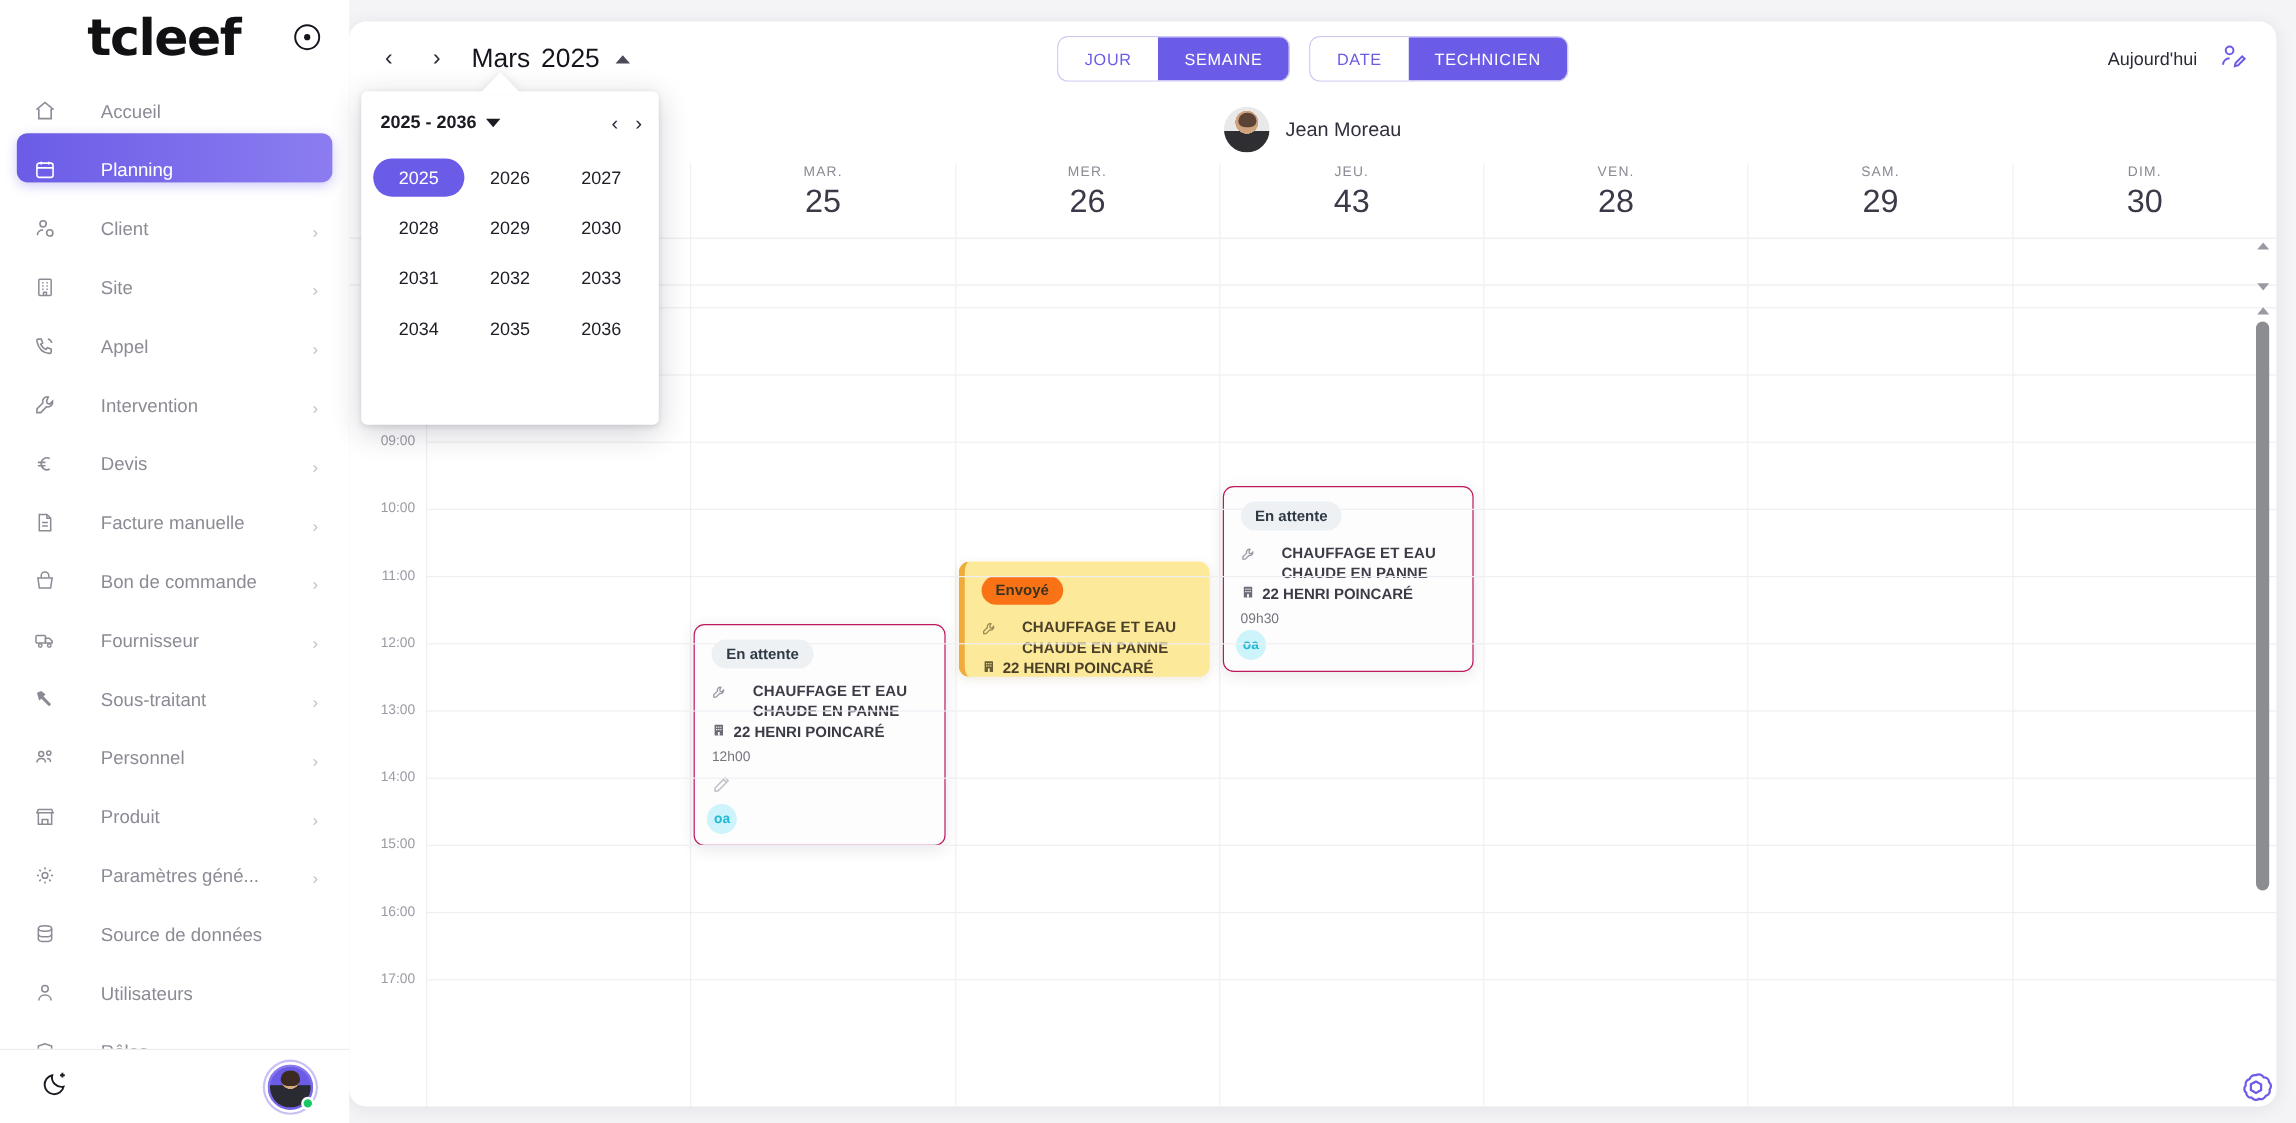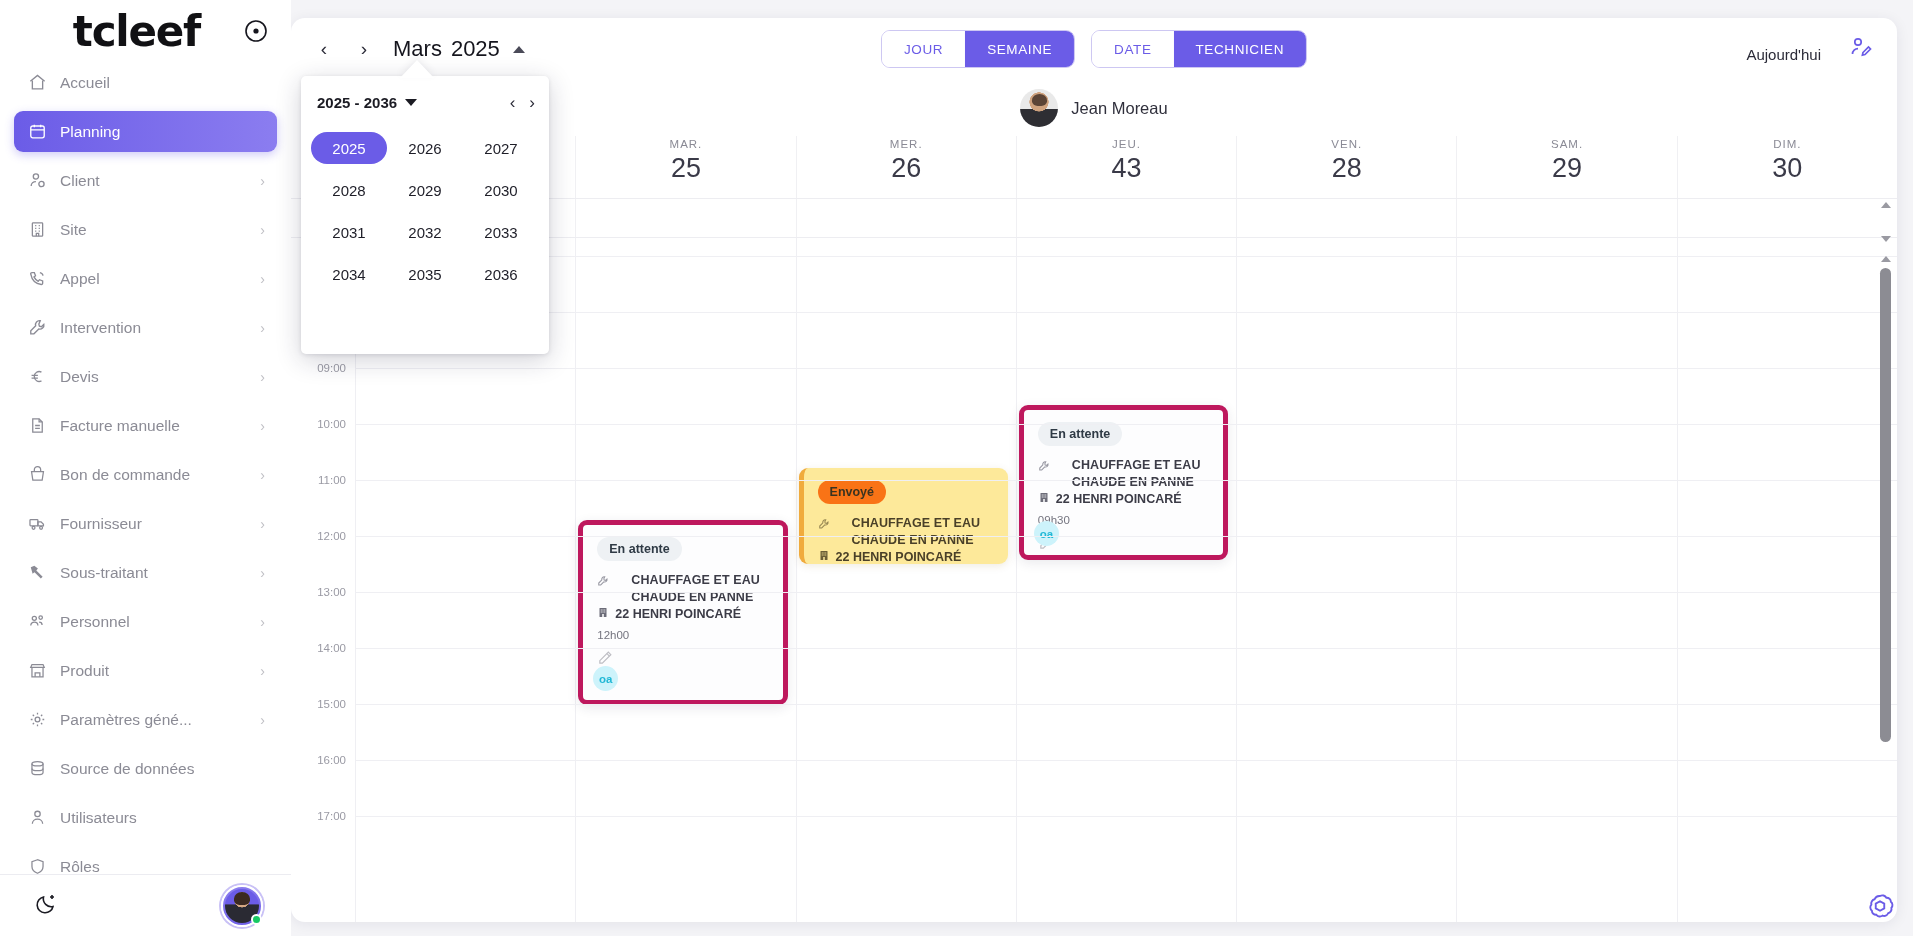--- a/index.html
+++ b/index.html
@@ -19,23 +19,24 @@
   }
   .sb-top { height: 62px; display: flex; align-items: center; padding: 0 22px 0 40px; gap: 10px; }
   .logo-wrap { flex: 1; display: flex; align-items: center; justify-content: center; }
   .logo-text {
     font-size: 42px; font-weight: 700; letter-spacing: -1.2px;
     color: #111114; font-family: "DejaVu Sans", sans-serif;
   }
   .logo-mark { width: 26px; height: 26px; flex: 0 0 26px; }
   .sb-nav { flex: 1; overflow: hidden; padding: 0 14px; }
   .nav-item {
-    display: flex; align-items: center; height: 41px; margin-bottom: 8px;
+    display: flex; align-items: flex-end; height: 41px; margin-bottom: 8px;
     padding: 0 12px 0 12px; border-radius: 9px; color: #8b8b95; cursor: pointer;
     font-size: 15.5px;
+    gap: 24px;
   }
   .nav-item .ic { width: 22px; height: 22px; flex: 0 0 22px; margin-right: 12px; display:flex; align-items:center; justify-content:center; }
   .nav-item .lbl { flex: 1; white-space: nowrap; overflow: hidden; }
   .nav-item .chev { width: 12px; opacity: .55; font-size: 14px; text-align: right; }
   .nav-item.active {
     background: linear-gradient(90deg, #6b5ce7 0%, #8b7df0 100%);
     color: #ffffff;
     box-shadow: 0 3px 10px rgba(107,92,231,.32);
   }
   .nav-item.active .lbl { font-weight: 400; }
@@ -88,21 +89,21 @@
   .seg-group {
     display: flex; border: 1px solid #cdc7f2; border-radius: 9px; overflow: hidden; height: 38px;
   }
   .seg {
     display: flex; align-items: center; justify-content: center;
     padding: 0 22px; font-size: 13.5px; letter-spacing: .6px; color: #6b5ce7;
     background: #fff; cursor: pointer; font-weight: 500; white-space: nowrap;
   }
   .seg.on { background: #6b5ce7; color: #fff; }
   .toggles { position:absolute; left:50%; transform: translateX(-50%); display:flex; gap: 16px; }
-  .topbar-right { margin-left: auto; display: flex; align-items: flex-end; gap: 28px; }
+  .topbar-right { margin-left: auto; display: flex; align-items: center; gap: 18px; }
   .today-lbl { font-size: 15px; color: #2b2b38; cursor: pointer; }
 
   .tech-row { height: 56px; display: flex; align-items: center; justify-content: center; gap: 13px; }
   .tech-avatar {
     width: 38px; height: 38px; border-radius: 50%; overflow: hidden; position: relative;
     background: radial-gradient(circle at 50% 34%, #cfa27e 0 30%, transparent 31%),
                 linear-gradient(180deg,#e9e9e9 0 52%, #2e2e33 53% 100%);
   }
   .tech-avatar::after{ content:""; position:absolute; left:30%; top:12%; width:40%; height:34%; background:#5b4436; border-radius:50% 50% 38% 38%; }
   .tech-name { font-size: 16.5px; color: #30303c; }
@@ -135,21 +136,21 @@
   }
   .cols { flex: 1; position: relative; display: flex; }
   .daycol { flex: 1; border-left: 1px solid #efeff3; position: relative; }
   .hline { position: absolute; left: 0; right: 0; height: 1px; background: #efeff3; }
 
   
   .evt {
     position: absolute; border-radius: 9px; padding: 12px 12px 10px 14px;
     font-size: 12.5px; overflow: hidden; cursor: pointer;
   }
-  .evt.pending { background:#fdfdfe; border:5px solid #be185d; box-shadow: 0 3px 12px rgba(40,40,70,.10); }
+  .evt.pending { background:#fdfdfe; border:1px solid #be185d; box-shadow: 0 3px 12px rgba(40,40,70,.10); }
   .evt.sent { background:#fde99a; border-left: 5px solid #f0ab3d; box-shadow: 0 2px 8px rgba(120,90,10,.12); }
   .badge {
     display:inline-block; padding: 5px 12px; border-radius: 14px; font-size: 12.5px; font-weight: 600;
   }
   .badge.pending { background:#eef1f4; color:#2f3a45; }
   .badge.sent { background:#f97316; color:#3a3320; }
   .evt-line { display:flex; align-items:flex-start; gap:22px; margin-top: 11px; }
   .evt-title { font-size: 12.5px; font-weight: 700; color:#3c3c47; line-height: 16.5px; letter-spacing:.1px; }
   .evt.sent .evt-title { color:#4a4028; }
   .evt-addr { display:flex; align-items:center; gap:6px; font-size:12.5px; font-weight:700; color:#3c3c47; margin-top:1px; }

